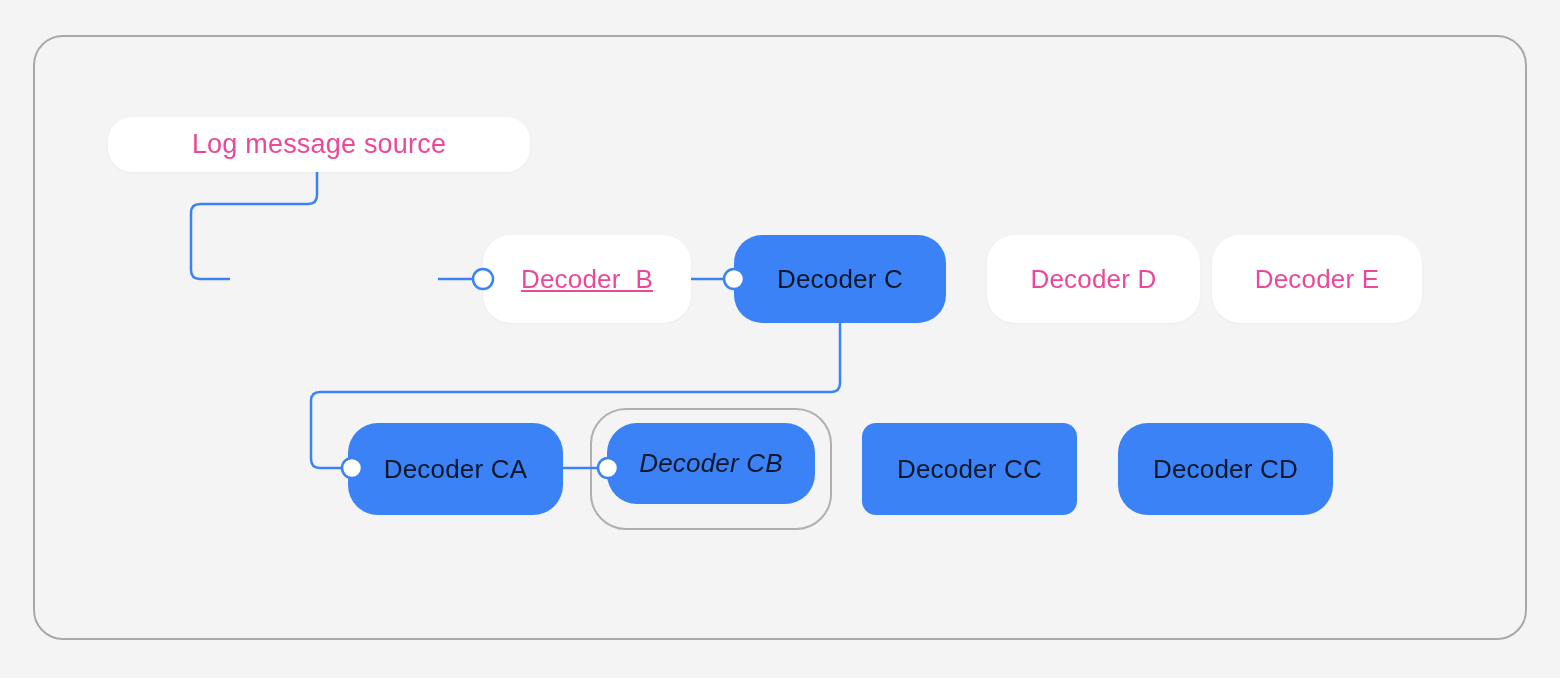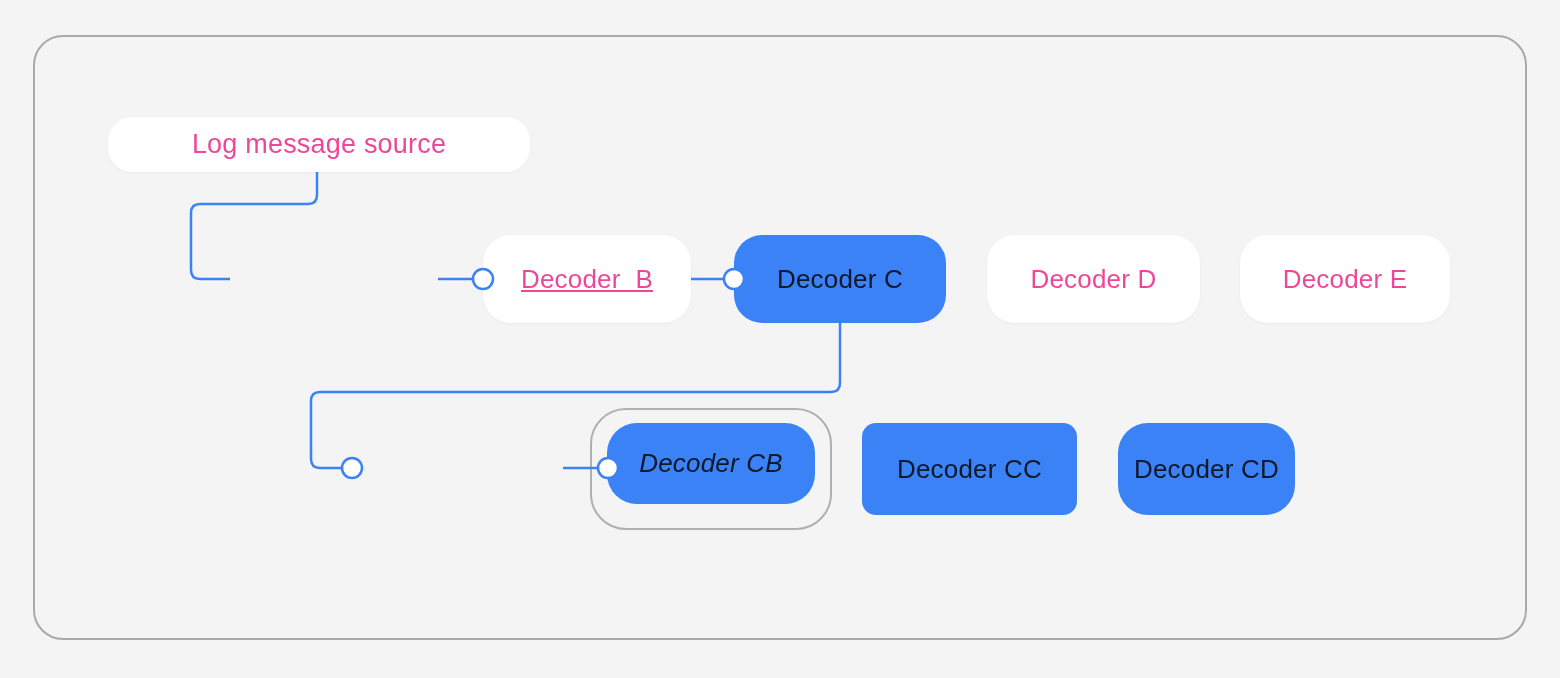--- a/index.html
+++ b/index.html
@@ -54,25 +54,25 @@
   .source-node {
     left: 108px; top: 117px;
     width: 422px; height: 55px;
     border-radius: 24px;
   }
   .source-node .node-label { font-size: 27px; }
   .n-a  { left: 230px;  top: 235px; width: 208px; height: 88px; }
   .n-b  { left: 483px;  top: 235px; width: 208px; height: 88px; text-decoration: underline; }
   .n-c  { left: 734px;  top: 235px; width: 212px; height: 88px; }
   .n-d  { left: 987px;  top: 235px; width: 213px; height: 88px; }
-  .n-e  { left: 1240px; top: 235px; width: 210px; height: 88px; text-align: center; }
+  .n-e  { left: 1212px; top: 235px; width: 210px; height: 88px; text-align: center; }
   .n-ca { left: 348px;  top: 423px; width: 215px; height: 92px; border-radius: 30px; }
   .n-cb { left: 607px;  top: 423px; width: 208px; height: 81px; border-radius: 30px; font-style: italic; }
   .n-cc { left: 862px;  top: 423px; width: 215px; height: 92px; border-radius: 14px; }
-  .n-cd { left: 1118px; top: 423px; width: 177px; height: 92px; border-radius: 30px; }
+  .n-cd { left: 1118px; top: 423px; width: 215px; height: 92px; border-radius: 30px; }
   .selection-ring {
     position: absolute;
     left: 590px; top: 408px;
     width: 242px; height: 122px;
     border: 2px solid #b0b0b0;
     border-radius: 36px;
     box-sizing: border-box;
   }
   .edges-layer {
     position: absolute;
@@ -115,20 +115,23 @@
   <div class="node node-white n-d">
     <span class="node-label">Decoder D</span>
   </div>
 
   <div class="node node-white n-e">
     <span class="node-label">Decoder E</span>
   </div>
 
   <div class="selection-ring"></div>
 
+  <div class="node node-blue n-ca">
+    <span class="node-label">Decoder CA</span>
+  </div>
 
   <div class="node node-blue n-cb">
     <span class="node-label">Decoder CB</span>
   </div>
 
   <div class="node node-blue n-cc">
     <span class="node-label">Decoder CC</span>
   </div>
 
   <div class="node node-blue n-cd">

